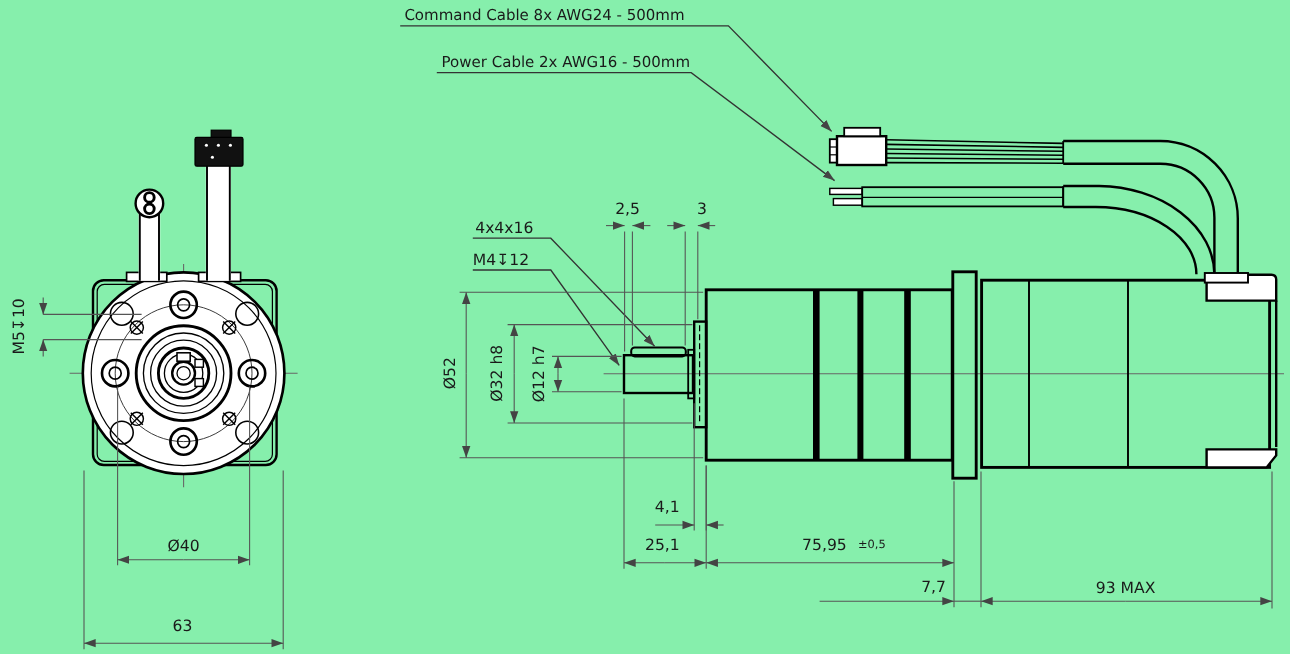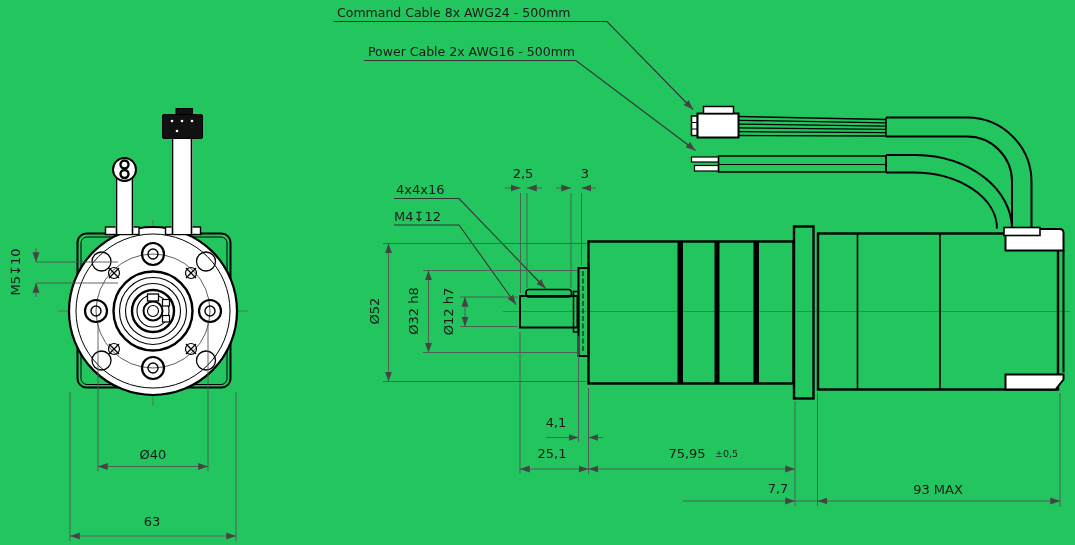--- a/index.html
+++ b/index.html
@@ -1,16 +1,16 @@
 <!DOCTYPE html>
 <html><head>
 <meta charset="utf-8">
 <style>
   html,body{margin:0;padding:0;background:#fff;}
-  .stage{width:1075px;height:545px;background:#22c55e;position:relative;overflow:hidden;
+  .stage{width:1075px;height:545px;background:#86efac;position:relative;overflow:hidden;
          font-family:"DejaVu Sans", sans-serif;}
   svg{display:block;}
   text{fill:#1a1a1a;font-family:"DejaVu Sans", sans-serif;}
   .dimtxt{font-size:13px;}
   .lbltxt{font-size:12.5px;}
   .toltxt{font-size:9.5px;}
   .obj{stroke:#000;fill:none;}
   .objw{stroke:#000;fill:#fff;}
   .dim{stroke:#555;stroke-width:0.9;fill:none;}
   .cl{stroke:#666;stroke-width:0.9;fill:none;}

